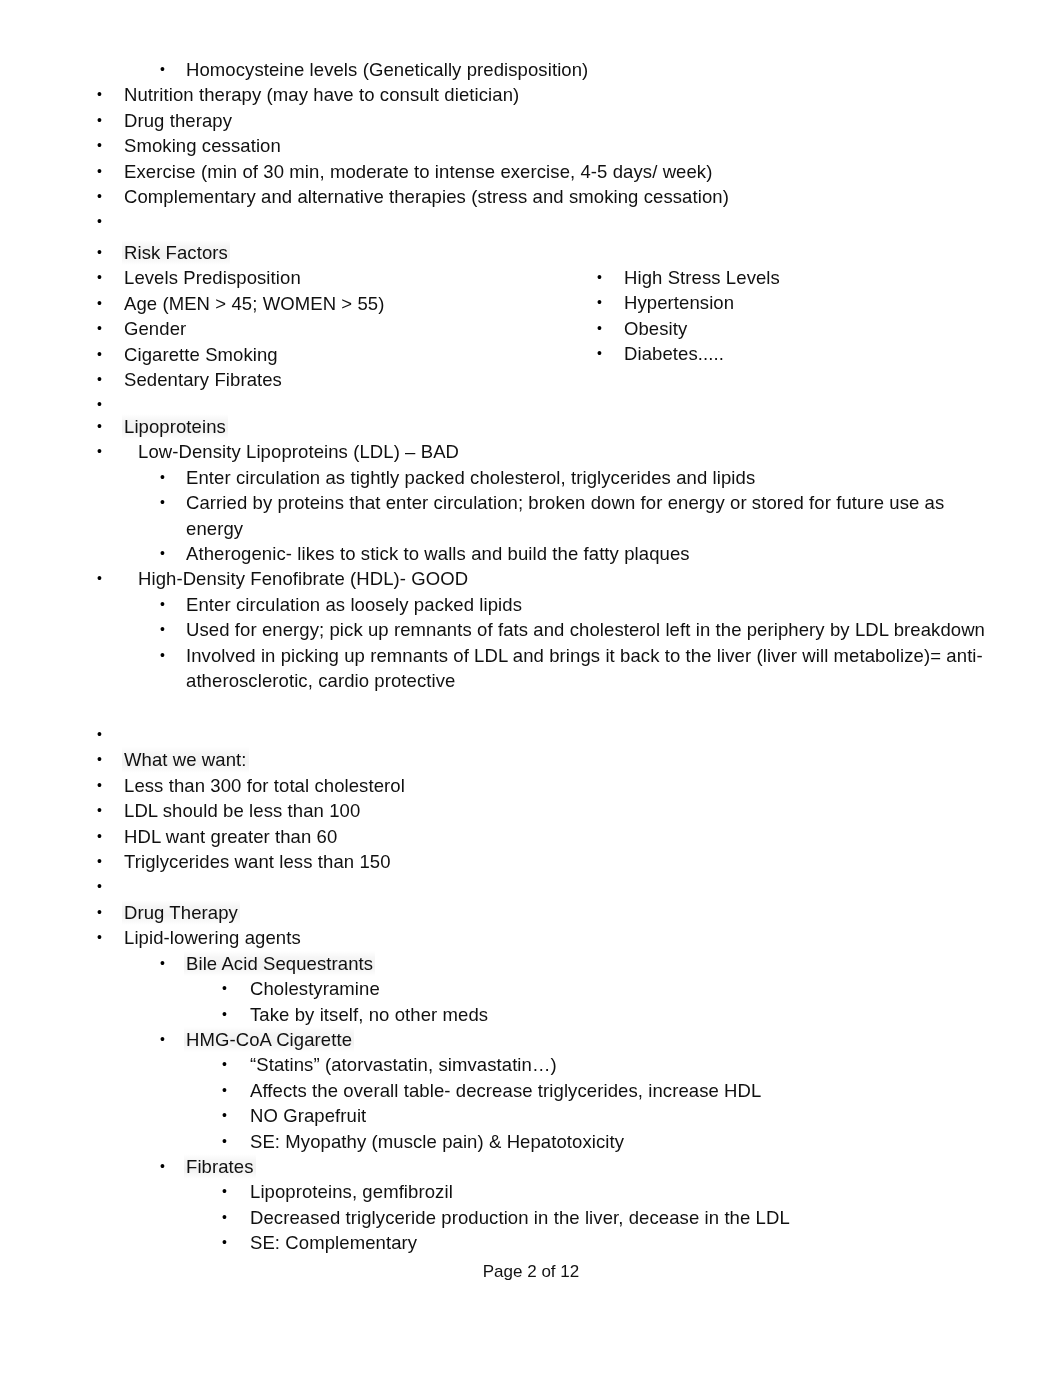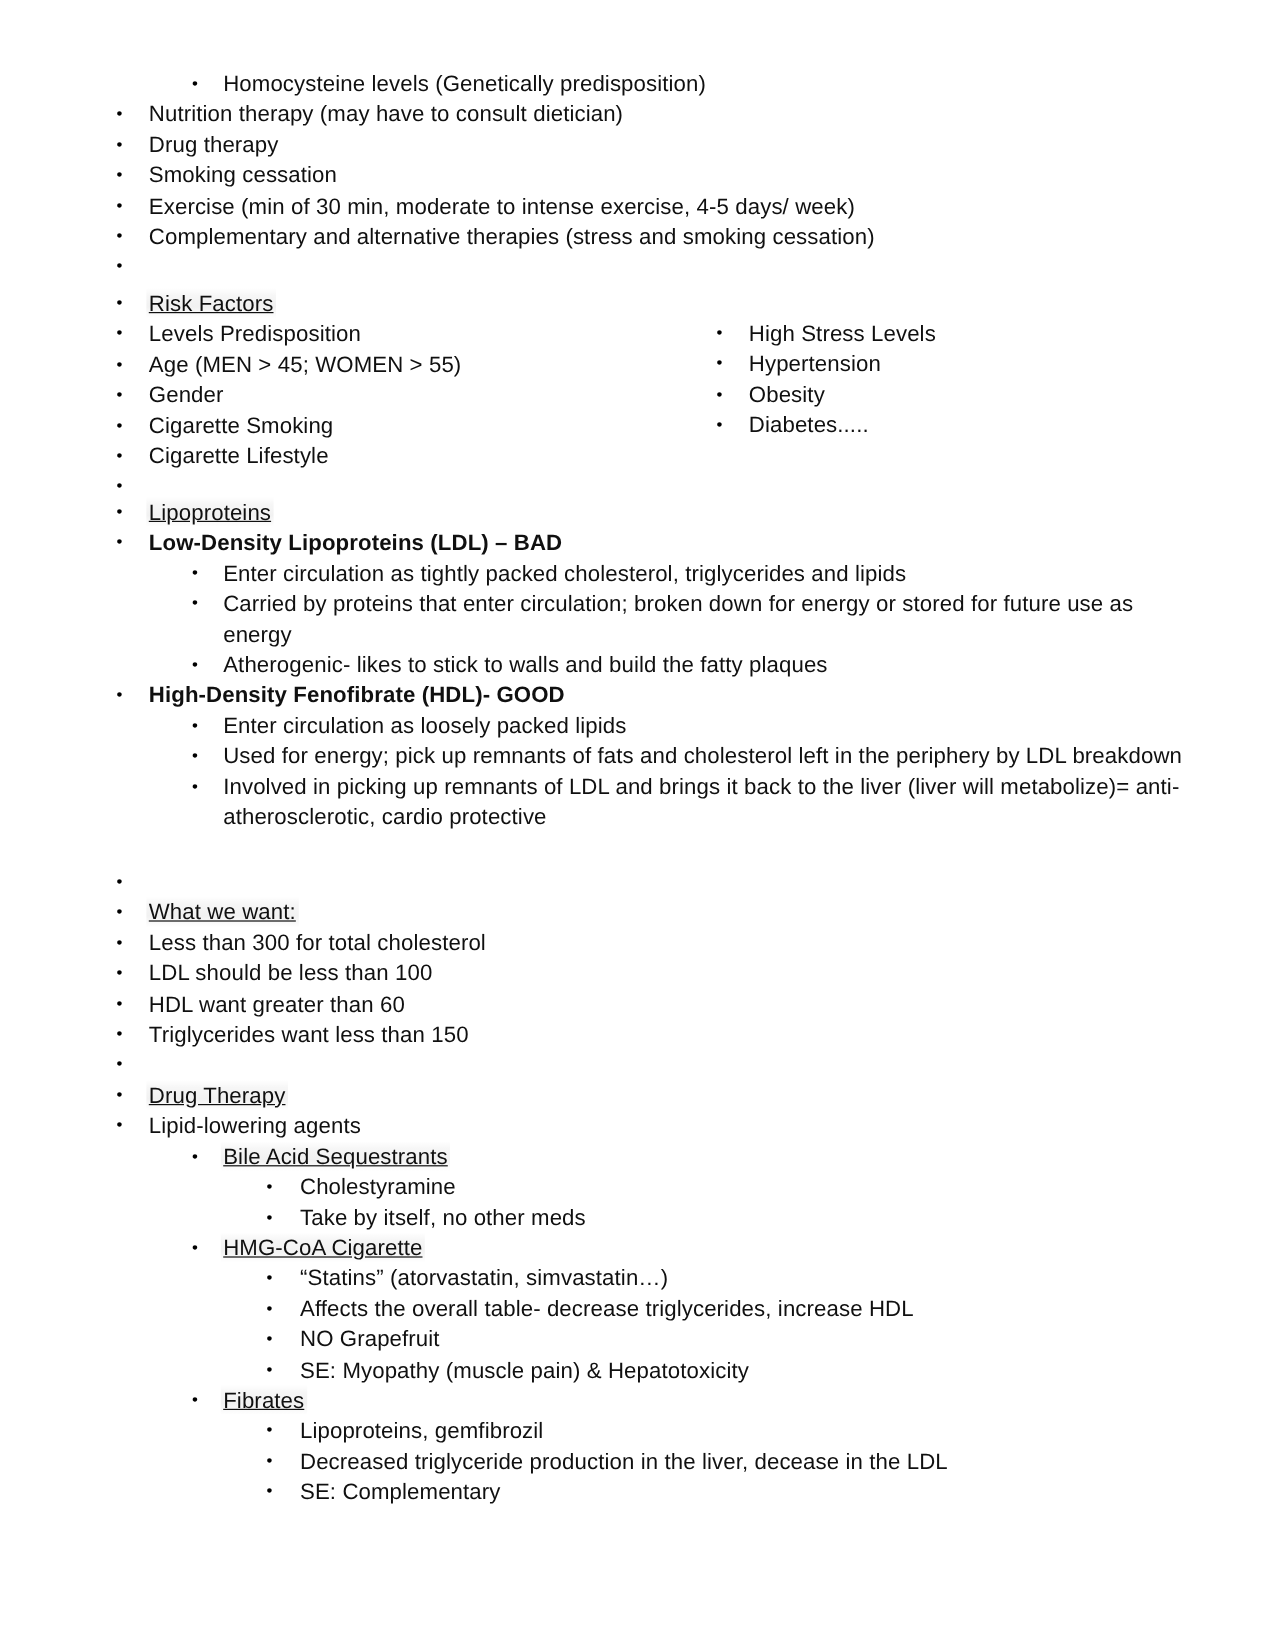--- a/index.html
+++ b/index.html
@@ -40,34 +40,33 @@
   }
 
   
   .lvl1 { margin-left: 124px; }
   .lvl1 .bullet { left: -27px; }
   .lvl2 { margin-left: 186px; }
   .lvl2 .bullet { left: -26px; }
   .lvl3 { margin-left: 250px; }
   .lvl3 .bullet { left: -28px; }
 
-  .bold .txt { font-weight: bold; }
+  .bold .txt { font-weight: normal; margin-left: 14px; }
 
   
   .shade .txt {
     background: linear-gradient(to bottom,
       rgba(0,0,0,0.000) 0%,
       rgba(0,0,0,0.035) 25%,
       rgba(0,0,0,0.055) 62%,
       rgba(0,0,0,0.012) 92%,
       rgba(0,0,0,0.000) 100%);
     display: inline-block;
     padding: 0 2px;
     margin: 0 -2px;
-    text-decoration: underline;
   }
 
   .empty { height: 25.4px; }
 
   
   #cols {
     position: absolute;
     left: 0;
     top: 240px;
     width: 1062px;
@@ -160,21 +159,21 @@
       <div class="row lvl1">
         <span class="bullet">•</span>
         <span class="txt">Gender</span>
       </div>
       <div class="row lvl1">
         <span class="bullet">•</span>
         <span class="txt">Cigarette Smoking</span>
       </div>
       <div class="row lvl1">
         <span class="bullet">•</span>
-        <span class="txt">Cigarette Lifestyle</span>
+        <span class="txt">Sedentary Fibrates</span>
       </div>
       <div class="row lvl1 empty">
         <span class="bullet">•</span>
         <span class="txt"></span>
       </div>
     </div>
 
     <div id="col-right">
       <div class="row lvl1">
         <span class="bullet">•</span>
@@ -323,14 +322,15 @@
     <div class="row lvl3">
       <span class="bullet">•</span>
       <span class="txt">Decreased triglyceride production in the liver, decease in the LDL</span>
     </div>
     <div class="row lvl3">
       <span class="bullet">•</span>
       <span class="txt">SE: Complementary</span>
     </div>
   </div>
 
+  <div id="footer">Page 2 of 12</div>
 
 </div>
 
 </body></html>

